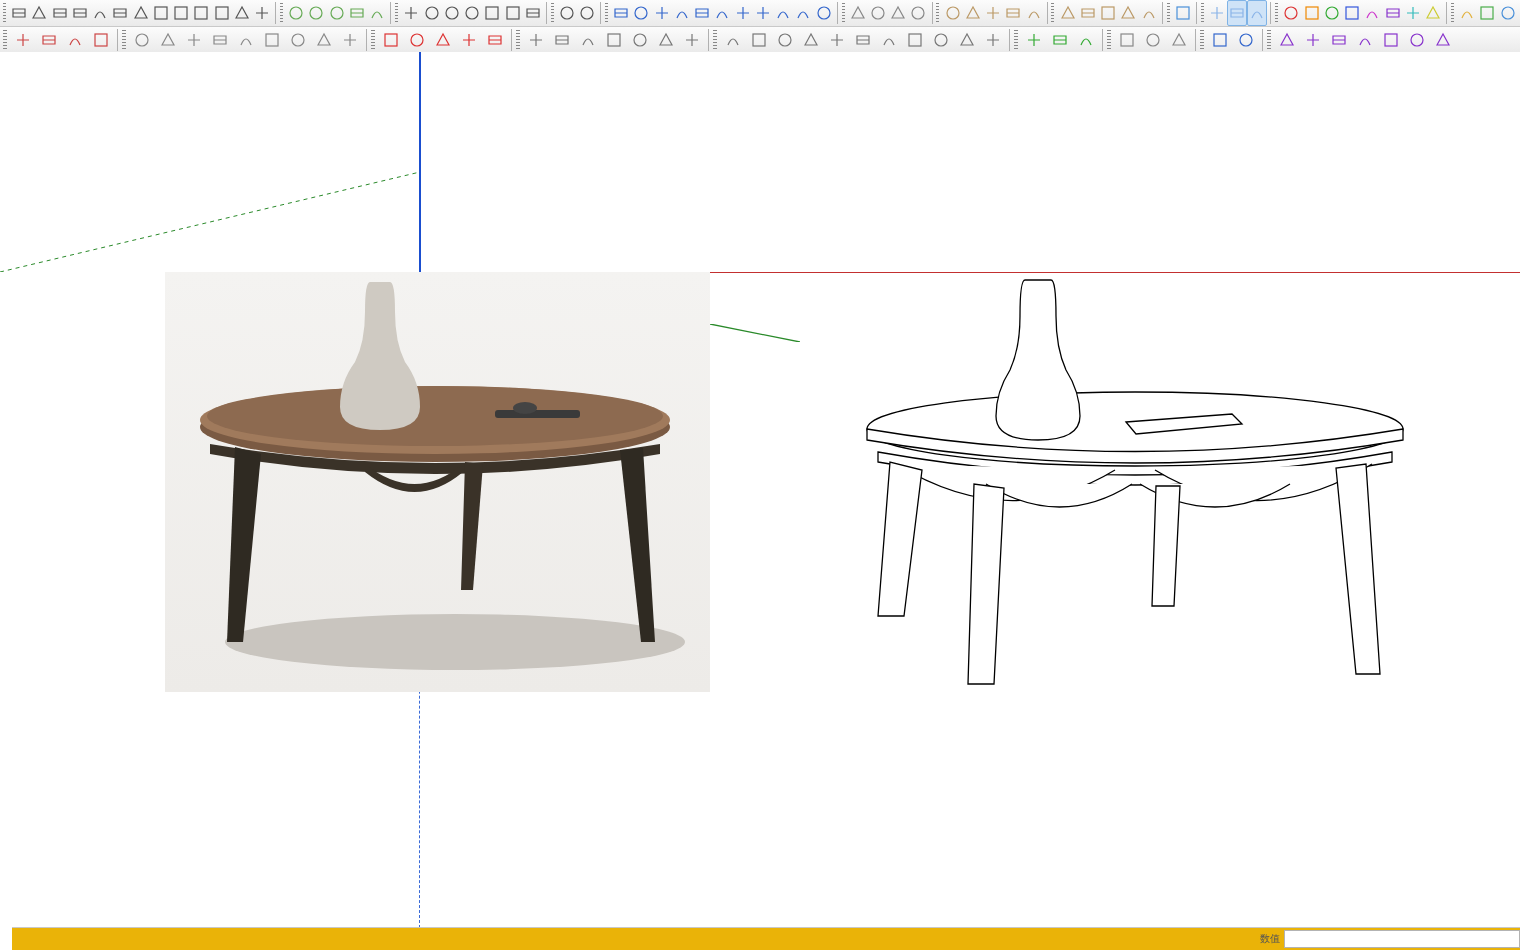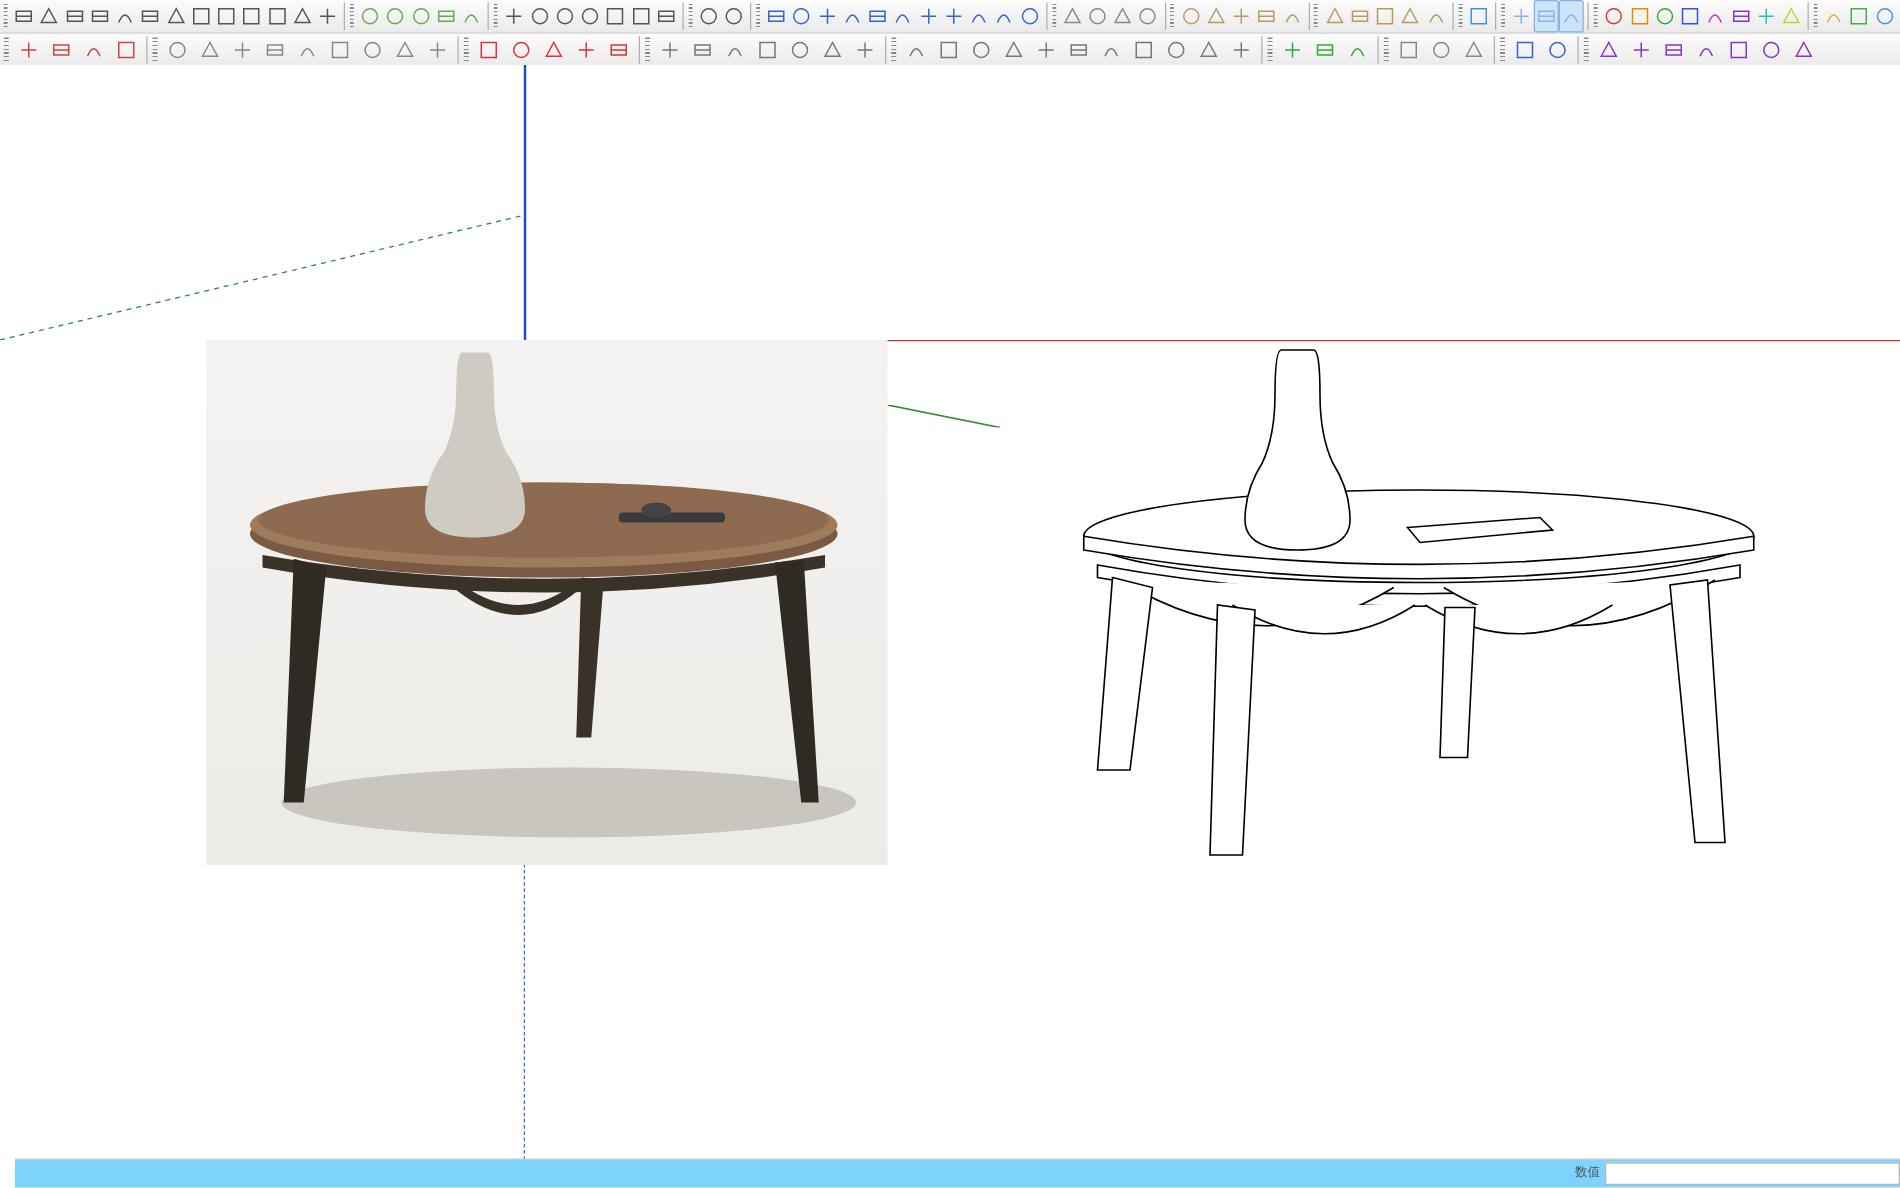--- a/index.html
+++ b/index.html
@@ -22,21 +22,21 @@
 .axis-g2{position:absolute;left:710px;top:272px;width:90px;height:18px}
 .axis-g2 line{stroke:#2a8a2a;stroke-width:1.3}
 
 .ref{position:absolute;left:165px;top:220px;width:545px;height:420px;background:linear-gradient(#f4f3f1,#edebe8)}
 .ref svg{width:100%;height:100%}
 
 .model{position:absolute;left:860px;top:222px;width:550px;height:430px}
 .model svg{width:100%;height:100%}
 .model path,.model ellipse{fill:#fff;stroke:#000;stroke-width:1.3}
 
-.status{position:absolute;left:12px;right:0;bottom:0;height:22px;background:#7dd3fc;border-top:1px solid #c8c8c8;display:flex;align-items:center}
+.status{position:absolute;left:12px;right:0;bottom:0;height:22px;background:#eab308;border-top:1px solid #c8c8c8;display:flex;align-items:center}
 .status .hint{flex:1;padding-left:6px;color:#666}
 .status .vcb{width:260px;display:flex;align-items:center;gap:4px}
 .status .vcb span{color:#555}
 .status .vcb .box{flex:1;height:16px;background:#fff;border:1px solid #b3b3b3}
 </style>
 </head>
 <body>
 
 <div class="toolbars">
   <div class="tb-row" id="row1">

